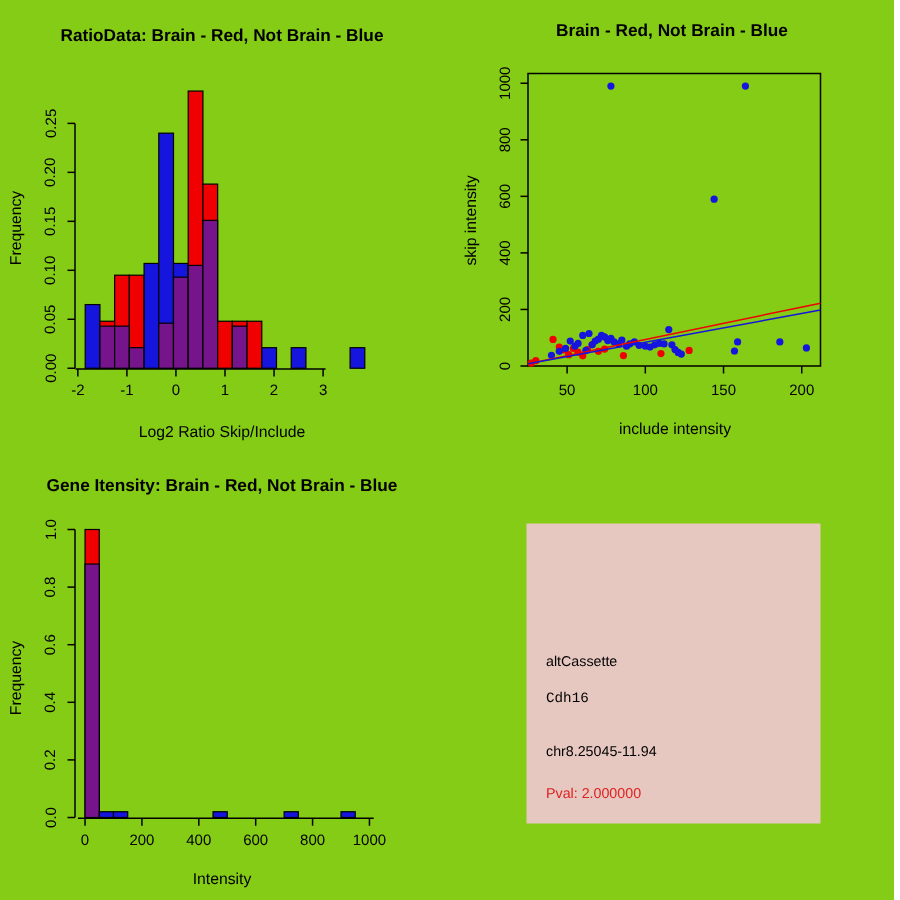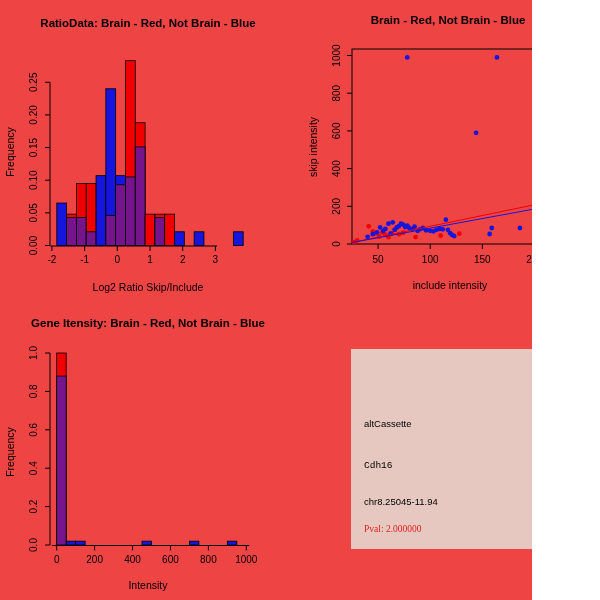--- a/index.html
+++ b/index.html
@@ -1,27 +1,27 @@
 <!DOCTYPE html>
 <html><head>
 <meta charset="utf-8">
 <style>
   html,body{margin:0;padding:0;background:#fff;}
-  #figure{position:relative;width:532px;height:600px;background:#ef4444;overflow:hidden;
+  #figure{position:relative;width:596px;height:600px;background:#84cc16;overflow:hidden;
           font-family:"Liberation Sans",sans-serif;}
   svg.panel{position:absolute;width:300px;height:300px;}
   #p-ratio{left:0;top:0;}
   #p-scatter{left:300px;top:0;}
   #p-gene{left:0;top:300px;}
   svg text{font-family:"Liberation Sans",sans-serif;fill:#000;}
   .info-panel{position:absolute;left:351px;top:349px;width:196px;height:200px;
               background:#E7C8C0;}
   .info-panel span{position:absolute;left:13px;font-size:9.5px;color:#000;white-space:nowrap;}
   .info-panel .l1{top:36px;}
-  .info-panel .l2{top:69px;}
+  .info-panel .l2{top:87px;}
   .info-panel .l3{top:111px;font-family:Liberation Mono, monospace;}
   .info-panel .l4{top:147px;}
   .info-panel .l5{top:175px;color:#DD2222;}
 </style>
 </head>
 <body>
 
 <div id="figure">
   <svg class="panel" id="p-ratio" viewBox="0 0 300 300">
       <text x="148" y="27" font-size="11.5" text-anchor="middle" font-weight="bold">RatioData: Brain - Red, Not Brain - Blue</text>
@@ -199,15 +199,15 @@
       <rect x="75.66" y="241.16" width="9.480000000000004" height="3.8400000000000034" fill="#1515DD" stroke="#000" stroke-width="0.8"></rect>
       <rect x="142.01999999999998" y="241.16" width="9.480000000000018" height="3.8400000000000034" fill="#1515DD" stroke="#000" stroke-width="0.8"></rect>
       <rect x="189.42000000000002" y="241.16" width="9.479999999999961" height="3.8400000000000034" fill="#1515DD" stroke="#000" stroke-width="0.8"></rect>
       <rect x="227.33999999999997" y="241.16" width="9.480000000000018" height="3.8400000000000034" fill="#1515DD" stroke="#000" stroke-width="0.8"></rect>
     </svg>
 
   <div class="info-panel" style="background: rgb(231, 200, 192);">
     <span class="l2">altCassette</span>
     <span class="l3">Cdh16</span>
     <span class="l4">chr8.25045-11.94</span>
-    <span class="l5" style="color: rgb(221, 34, 34); font-family: Liberation Serif, serif;">Pval: 2.000000</span>
+    <span class="l5" style="color: rgb(221, 34, 34);">Pval: 2.000000</span>
   </div>
 </div>
 
 </body></html>

